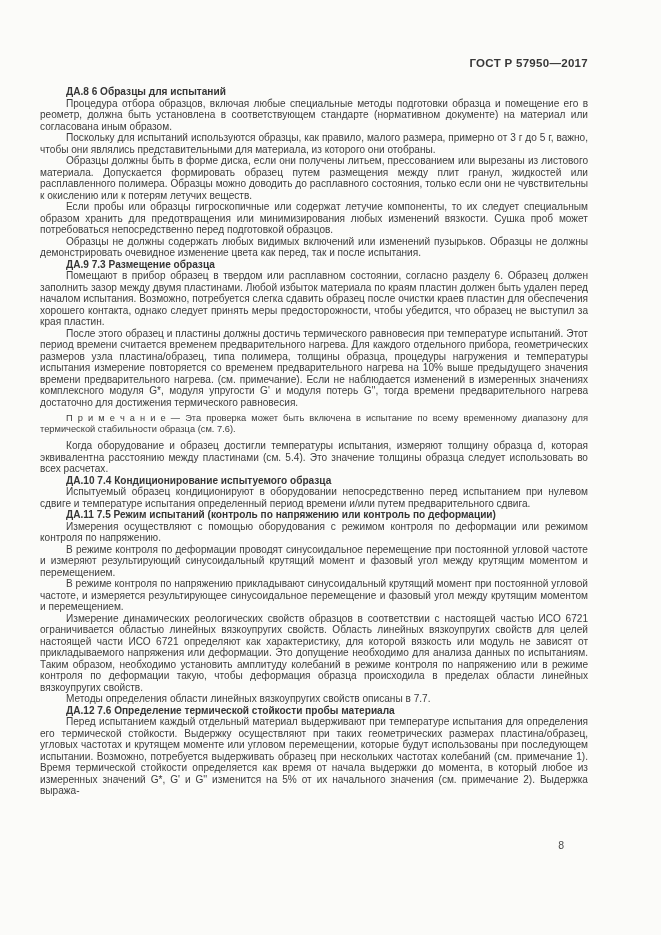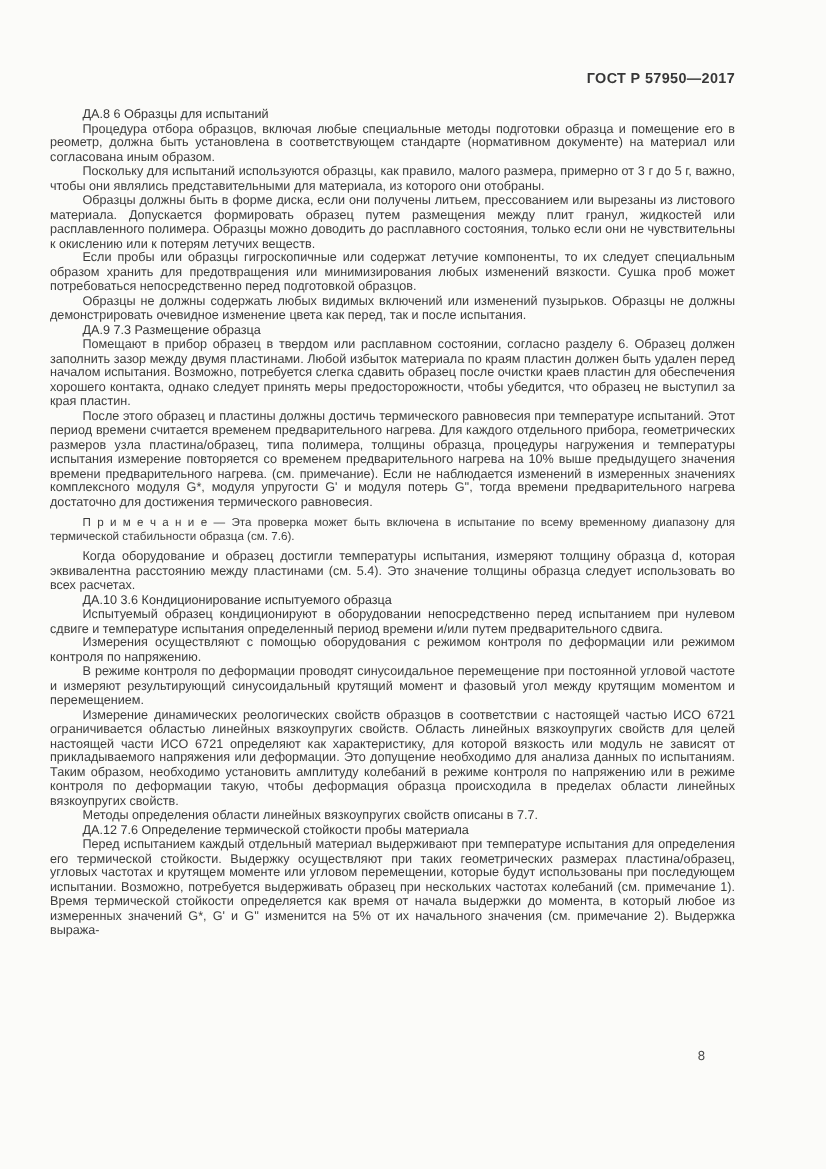--- a/index.html
+++ b/index.html
@@ -30,21 +30,21 @@
     margin: 0 0 17px 0;
     color: #373737;
   }
   .block {
     font-size: 10.1px;
     line-height: 11.5px;
     text-align: justify;
     margin: 0;
   }
   .heading {
-    font-weight: normal;
+    font-weight: bold;
     text-indent: 26px;
     color: #363636;
   }
   .paragraph {
     text-indent: 26px;
   }
   .note {
     font-size: 9.3px;
     line-height: 11px;
     text-indent: 26px;
@@ -69,24 +69,26 @@
         <p class="block paragraph">Процедура отбора образцов, включая любые специальные методы подготовки образца и помещение его в реометр, должна быть установлена в соответствующем стандарте (нормативном документе) на материал или согласована иным образом.</p>
         <p class="block paragraph">Поскольку для испытаний используются образцы, как правило, малого размера, примерно от 3 г до 5 г, важно, чтобы они являлись представительными для материала, из которого они отобраны.</p>
         <p class="block paragraph">Образцы должны быть в форме диска, если они получены литьем, прессованием или вырезаны из листового материала. Допускается формировать образец путем размещения между плит гранул, жидкостей или расплавленного полимера. Образцы можно доводить до расплавного состояния, только если они не чувствительны к окислению или к потерям летучих веществ.</p>
         <p class="block paragraph">Если пробы или образцы гигроскопичные или содержат летучие компоненты, то их следует специальным образом хранить для предотвращения или минимизирования любых изменений вязкости. Сушка проб может потребоваться непосредственно перед подготовкой образцов.</p>
         <p class="block paragraph">Образцы не должны содержать любых видимых включений или изменений пузырьков. Образцы не должны демонстрировать очевидное изменение цвета как перед, так и после испытания.</p>
         <div class="block heading">ДА.9 7.3 Размещение образца</div>
         <p class="block paragraph">Помещают в прибор образец в твердом или расплавном состоянии, согласно разделу 6. Образец должен заполнить зазор между двумя пластинами. Любой избыток материала по краям пластин должен быть удален перед началом испытания. Возможно, потребуется слегка сдавить образец после очистки краев пластин для обеспечения хорошего контакта, однако следует принять меры предосторожности, чтобы убедится, что образец не выступил за края пластин.</p>
         <p class="block paragraph">После этого образец и пластины должны достичь термического равновесия при температуре испытаний. Этот период времени считается временем предварительного нагрева. Для каждого отдельного прибора, геометрических размеров узла пластина/образец, типа полимера, толщины образца, процедуры нагружения и температуры испытания измерение повторяется со временем предварительного нагрева на 10% выше предыдущего значения времени предварительного нагрева. (см. примечание). Если не наблюдается изменений в измеренных значениях комплексного модуля G*, модуля упругости G' и модуля потерь G'', тогда времени предварительного нагрева достаточно для достижения термического равновесия.</p>
         <div class="block note">П р и м е ч а н и е — Эта проверка может быть включена в испытание по всему временному диапазону для термической стабильности образца (см. 7.6).</div>
         <p class="block paragraph">Когда оборудование и образец достигли температуры испытания, измеряют толщину образца d, которая эквивалентна расстоянию между пластинами (см. 5.4). Это значение толщины образца следует использовать во всех расчетах.</p>
-        <div class="block heading">ДА.10 3.6 Кондиционирование испытуемого образца</div>
+        <div class="block heading">ДА.10 7.4 Кондиционирование испытуемого образца</div>
         <p class="block paragraph">Испытуемый образец кондиционируют в оборудовании непосредственно перед испытанием при нулевом сдвиге и температуре испытания определенный период времени и/или путем предварительного сдвига.</p>
+        <div class="block heading">ДА.11 7.5 Режим испытаний (контроль по напряжению или контроль по деформации)</div>
         <p class="block paragraph">Измерения осуществляют с помощью оборудования с режимом контроля по деформации или режимом контроля по напряжению.</p>
         <p class="block paragraph">В режиме контроля по деформации проводят синусоидальное перемещение при постоянной угловой частоте и измеряют результирующий синусоидальный крутящий момент и фазовый угол между крутящим моментом и перемещением.</p>
+        <p class="block paragraph">В режиме контроля по напряжению прикладывают синусоидальный крутящий момент при постоянной угловой частоте, и измеряется результирующее синусоидальное перемещение и фазовый угол между крутящим моментом и перемещением.</p>
         <p class="block paragraph">Измерение динамических реологических свойств образцов в соответствии с настоящей частью ИСО 6721 ограничивается областью линейных вязкоупругих свойств. Область линейных вязкоупругих свойств для целей настоящей части ИСО 6721 определяют как характеристику, для которой вязкость или модуль не зависят от прикладываемого напряжения или деформации. Это допущение необходимо для анализа данных по испытаниям. Таким образом, необходимо установить амплитуду колебаний в режиме контроля по напряжению или в режиме контроля по деформации такую, чтобы деформация образца происходила в пределах области линейных вязкоупругих свойств.</p>
         <p class="block paragraph">Методы определения области линейных вязкоупругих свойств описаны в 7.7.</p>
         <div class="block heading">ДА.12 7.6 Определение термической стойкости пробы материала</div>
         <p class="block paragraph">Перед испытанием каждый отдельный материал выдерживают при температуре испытания для определения его термической стойкости. Выдержку осуществляют при таких геометрических размерах пластина/образец, угловых частотах и крутящем моменте или угловом перемещении, которые будут использованы при последующем испытании. Возможно, потребуется выдерживать образец при нескольких частотах колебаний (см. примечание 1). Время термической стойкости определяется как время от начала выдержки до момента, в который любое из измеренных значений G*, G' и G'' изменится на 5% от их начального значения (см. примечание 2). Выдержка выража-</p>
       </div>
   </div>
   <div class="page-number">8</div>
 </div>
 
 </body></html>

